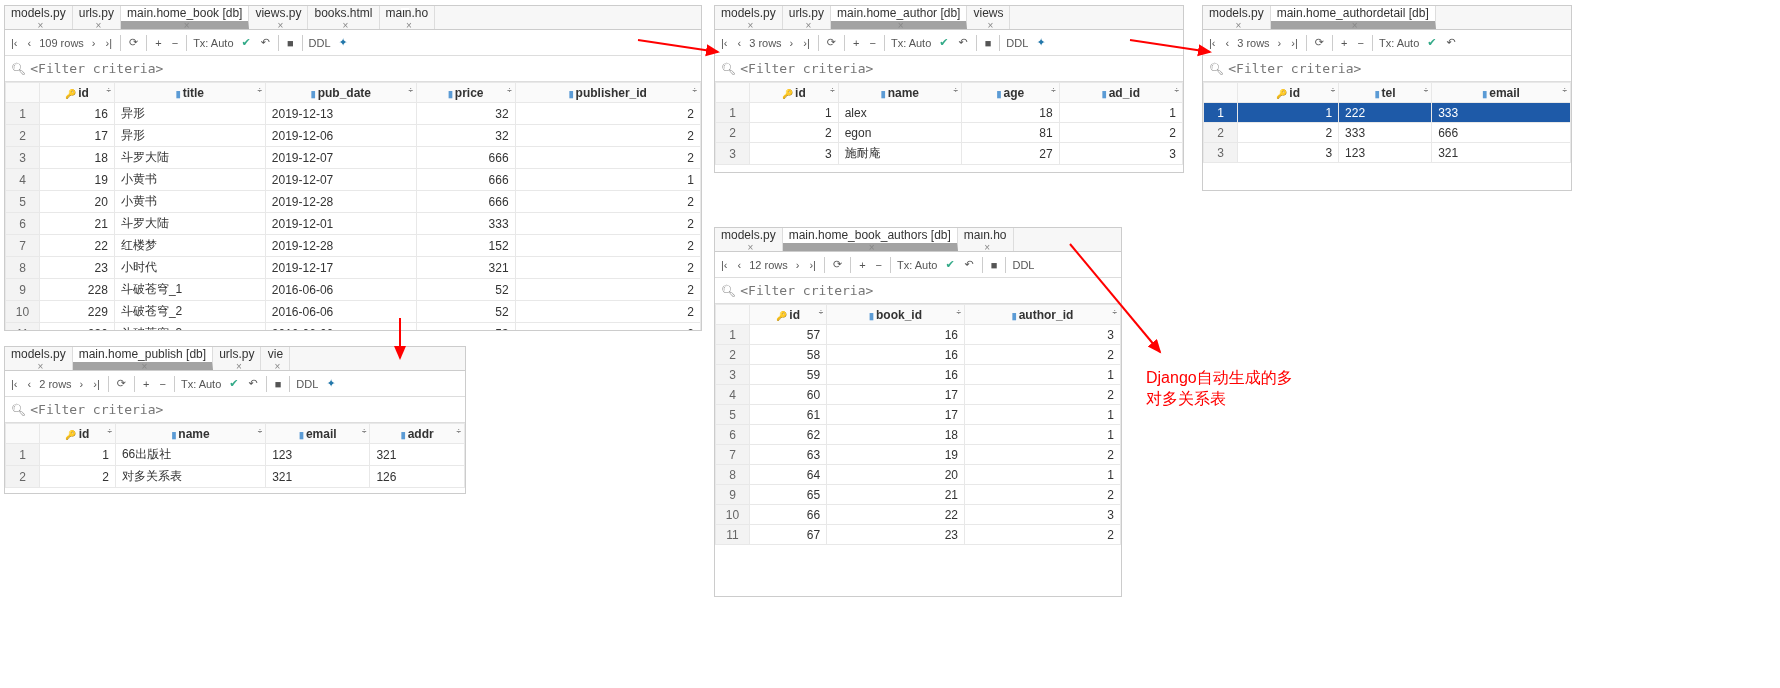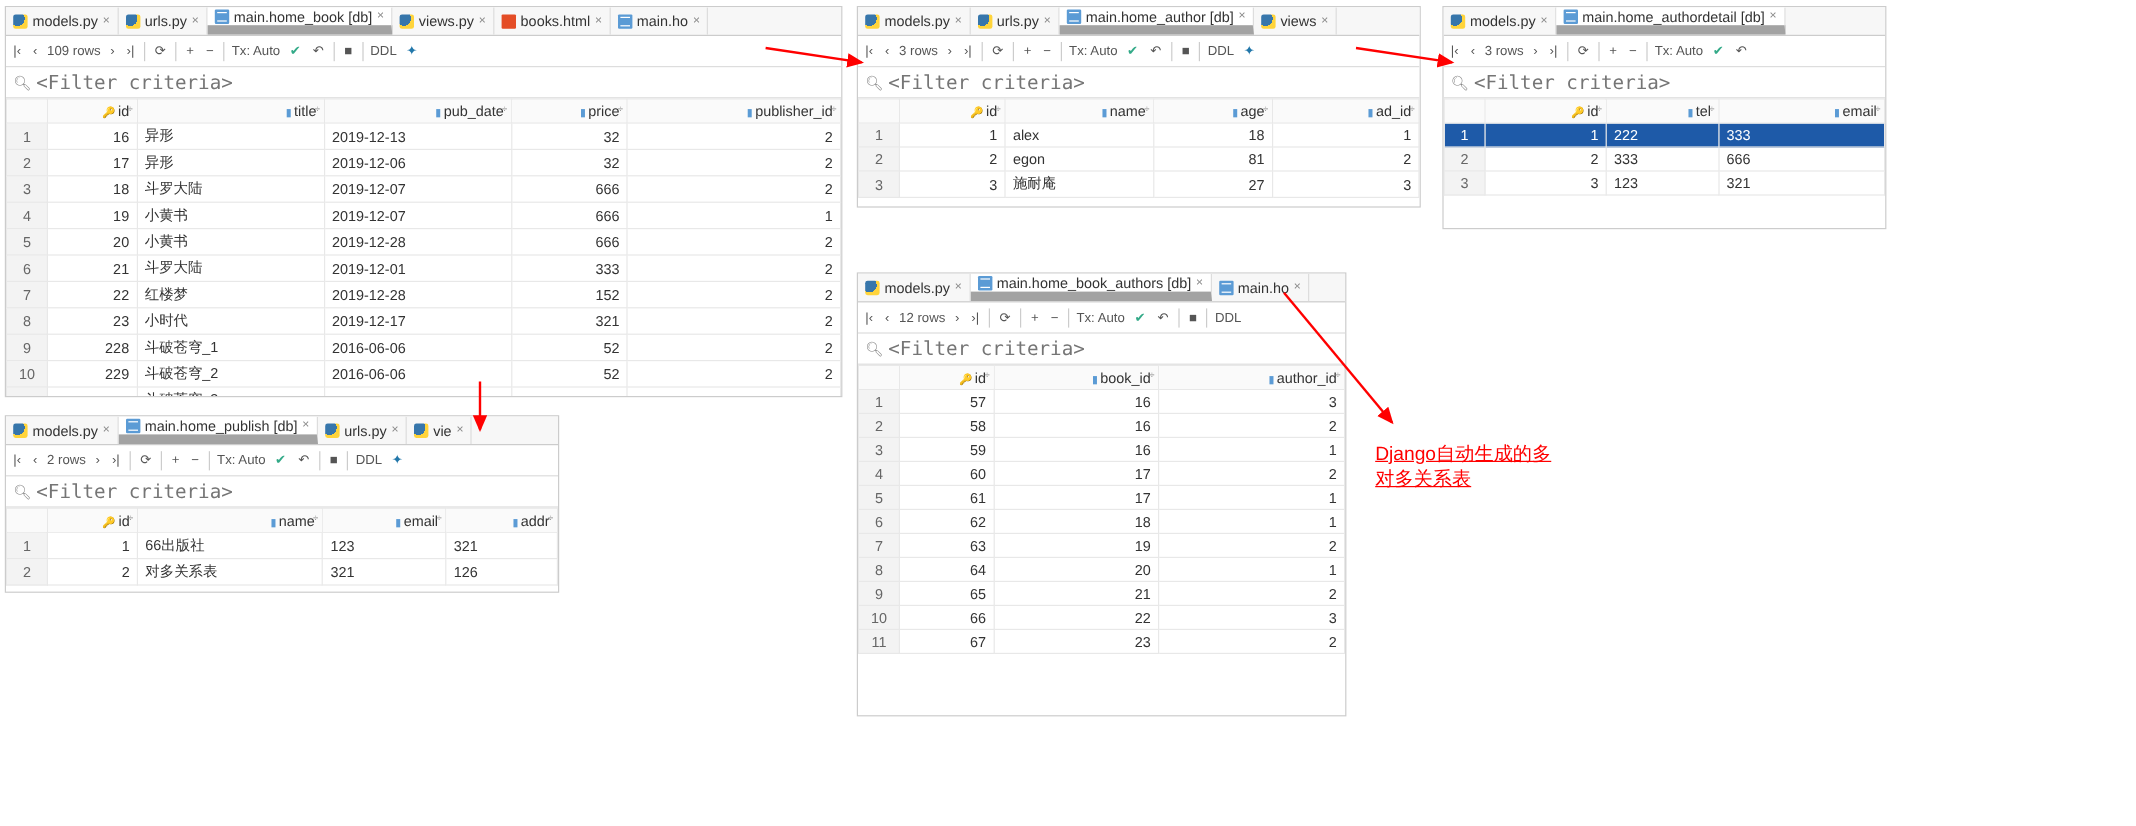--- a/index.html
+++ b/index.html
@@ -1,44 +1,44 @@
 <!DOCTYPE html>
 <html><head>
 <meta charset="utf-8">
 <style>
 * { box-sizing: border-box; margin: 0; padding: 0; }
 body { font-family: "Segoe UI", Arial, sans-serif; font-size: 12px; background: #fff; width: 1780px; height: 688px; position: relative; color: #333; }
 .panel { position: absolute; border: 1px solid #ccc; background: #fff; overflow: hidden; }
 .tabs { display: flex; border-bottom: 1px solid #ccc; background: #f7f7f7; height: 24px; overflow: hidden; }
-.tab { display: flex; align-items: center; padding: 0 6px; border-right: 1px solid #ddd; font-size: 12px; white-space: nowrap; cursor: pointer; }
+.tab { display: flex; align-items: center; padding: 0 6px; border-right: 1px solid #ddd; font-size: 12px; white-space: nowrap; cursor: pointer; flex-direction: column; }
 .tab.active { background: #fff; border-bottom: 8px solid #a3a3a3; }
 .tab .ico { width: 12px; height: 12px; margin-right: 4px; display: inline-block; }
 .tab .close { margin-left: 4px; color: #888; font-size: 10px; }
 .ico-py { background: radial-gradient(circle at 30% 30%, #3776ab 50%, #ffd43b 50%); border-radius: 2px; }
 .ico-db { background: linear-gradient(#5b9bd5, #5b9bd5); border-radius: 1px; position: relative; }
 .ico-db::before { content: ""; position: absolute; inset: 2px; border-top: 1px solid #fff; border-bottom: 1px solid #fff; }
 .ico-html { background: #e44d26; border-radius: 1px; }
 .toolbar { display: flex; align-items: center; height: 26px; border-bottom: 1px solid #ddd; padding: 0 4px; gap: 6px; font-size: 11px; color: #555; }
 .toolbar .sep { width: 1px; height: 16px; background: #ccc; }
 .tbtn { cursor: pointer; padding: 0 2px; display: inline-flex; align-items: center; }
 .filter { display: flex; align-items: center; height: 26px; border-bottom: 1px solid #ddd; padding: 0 6px; }
-.filter input { border: none; outline: none; flex: 1; font-family: Consolas, monospace; font-size: 16px; color: #0f766e; background: transparent; }
+.filter input { border: none; outline: none; flex: 1; font-family: Consolas, monospace; font-size: 13px; color: #0f766e; background: transparent; }
 .filter .mag { color: #888; margin-right: 4px; }
 table { border-collapse: collapse; width: 100%; font-size: 12px; }
 th, td { border: 1px solid #e8e8e8; padding: 2px 6px; height: 20px; white-space: nowrap; }
-th { background: #fafafa; font-weight: normal; text-align: right; color: #333; position: relative; }
+th { background: #fafafa; font-weight: bold; text-align: center; color: #333; position: relative; }
 th .key { color: #c9a227; font-size: 9px; margin-right: 2px; }
 th .col { color: #5b9bd5; font-size: 9px; margin-right: 2px; }
 th .sort { position: absolute; right: 3px; top: 3px; color: #888; font-size: 8px; }
 td.rownum { background: #f3f3f3; text-align: center; color: #666; width: 34px; }
 td.num { text-align: right; }
 tr.sel td { background: #1e5aa8; color: #fff; }
 tr.sel td.rownum { background: #1e5aa8; color: #fff; }
 .arrow { position: absolute; pointer-events: none; }
-.annotation { position: absolute; color: #ff0000; font-size: 16px; font-family: "SimSun", sans-serif; text-decoration: underline; }
+.annotation { position: absolute; color: #ff0000; font-size: 16px; font-family: "SimSun", sans-serif; }
 </style>
 </head>
 <body>
 
 <div class="panel" style="left:4px; top:5px; width:698px; height:326px;">
   <div class="tabs" id="tabs-book">
       <div class="tab">
         <span class="ico ico-py"></span>
         <span>models.py</span>
         <span class="close">×</span>

